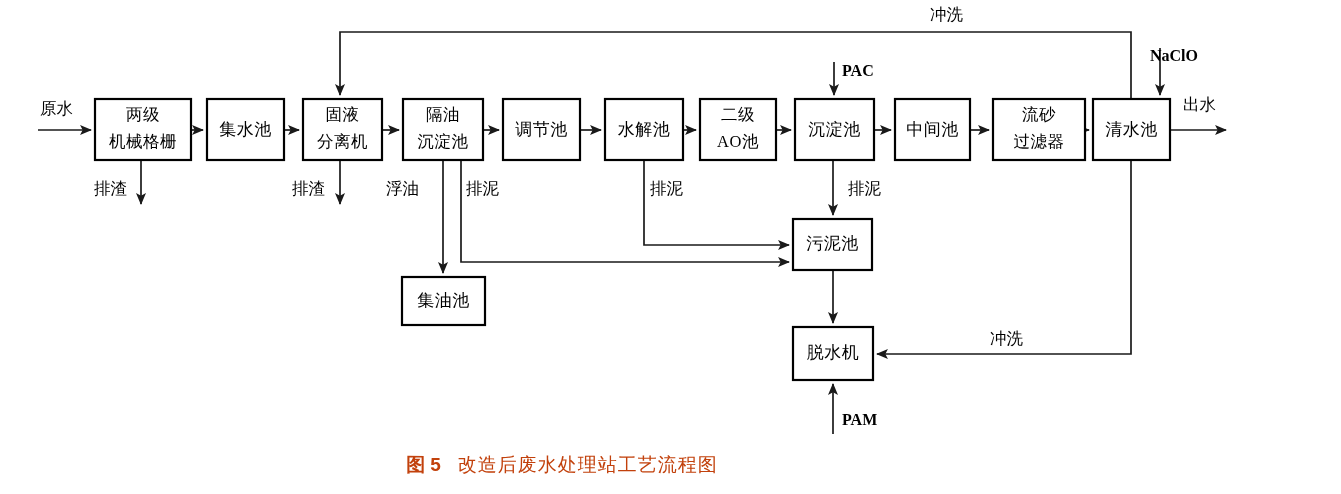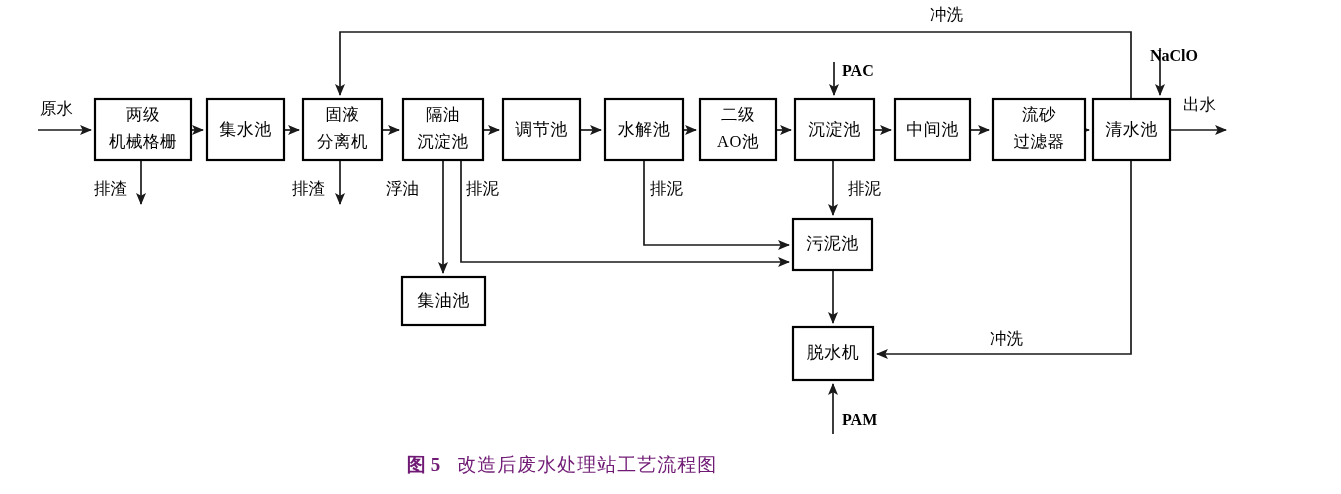--- a/index.html
+++ b/index.html
@@ -57,23 +57,23 @@
     font-family: "Liberation Serif", "DejaVu Serif", serif;
     font-weight: bold;
     font-size: 16px;
   }
   .caption {
     position: absolute;
     left: 0;
     top: 452px;
     width: 1124px;
     text-align: center;
-    font-family: Liberation Serif, serif;
+    font-family: Liberation Sans, sans-serif;
     font-size: 19px;
-    color: #701a75;
+    color: #c2410c;
     letter-spacing: 1px;
   }
   .caption .cap-num {
     font-weight: bold;
     margin-right: 4px;
   }
   .caption .cap-text {
     margin-left: 12px;
   }
 </style>

